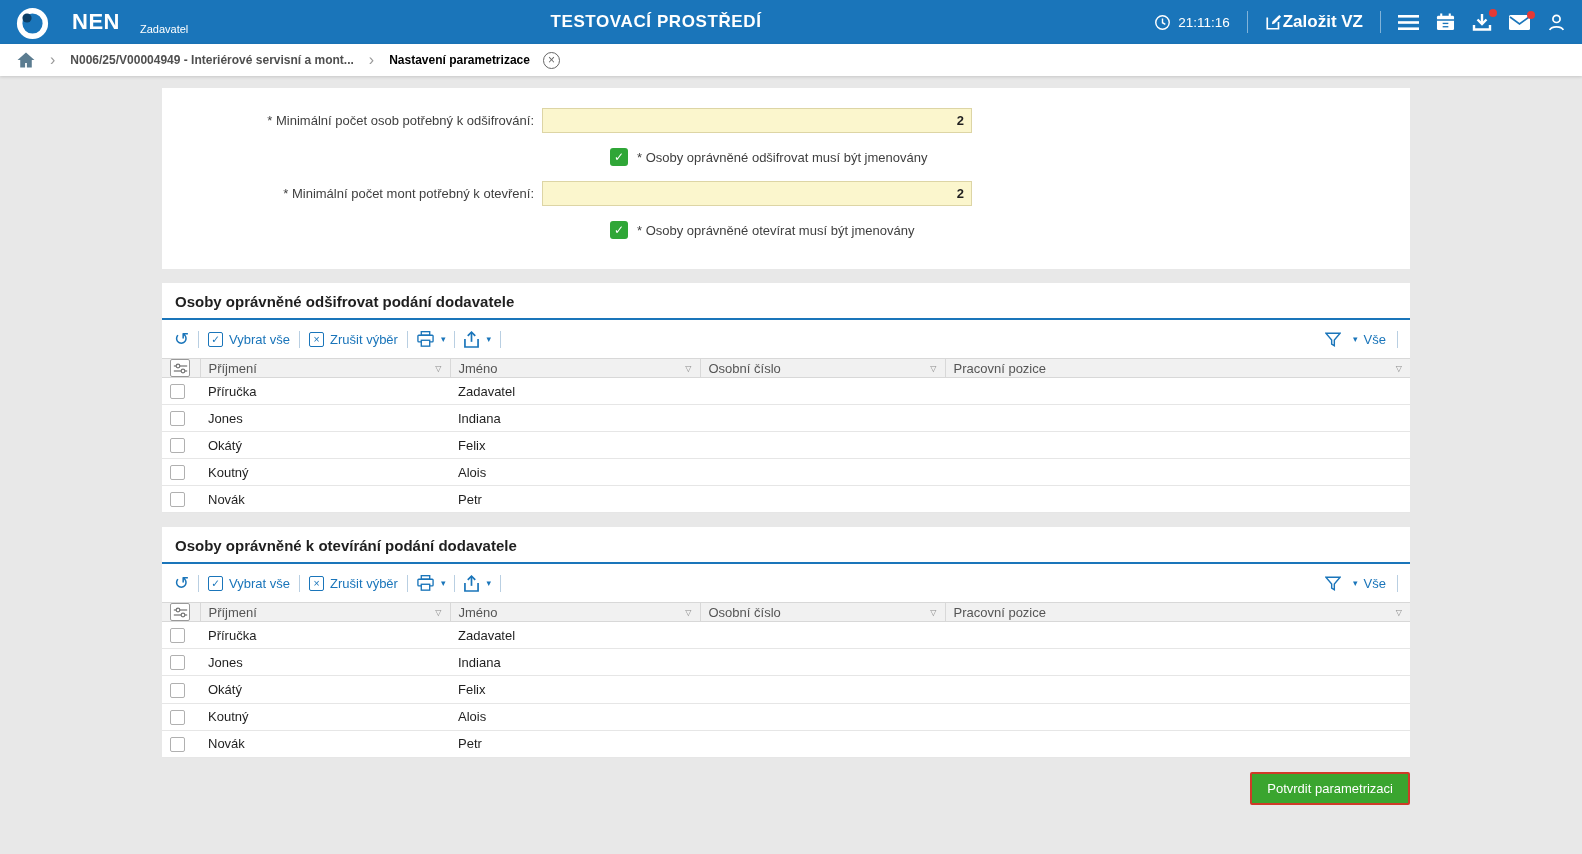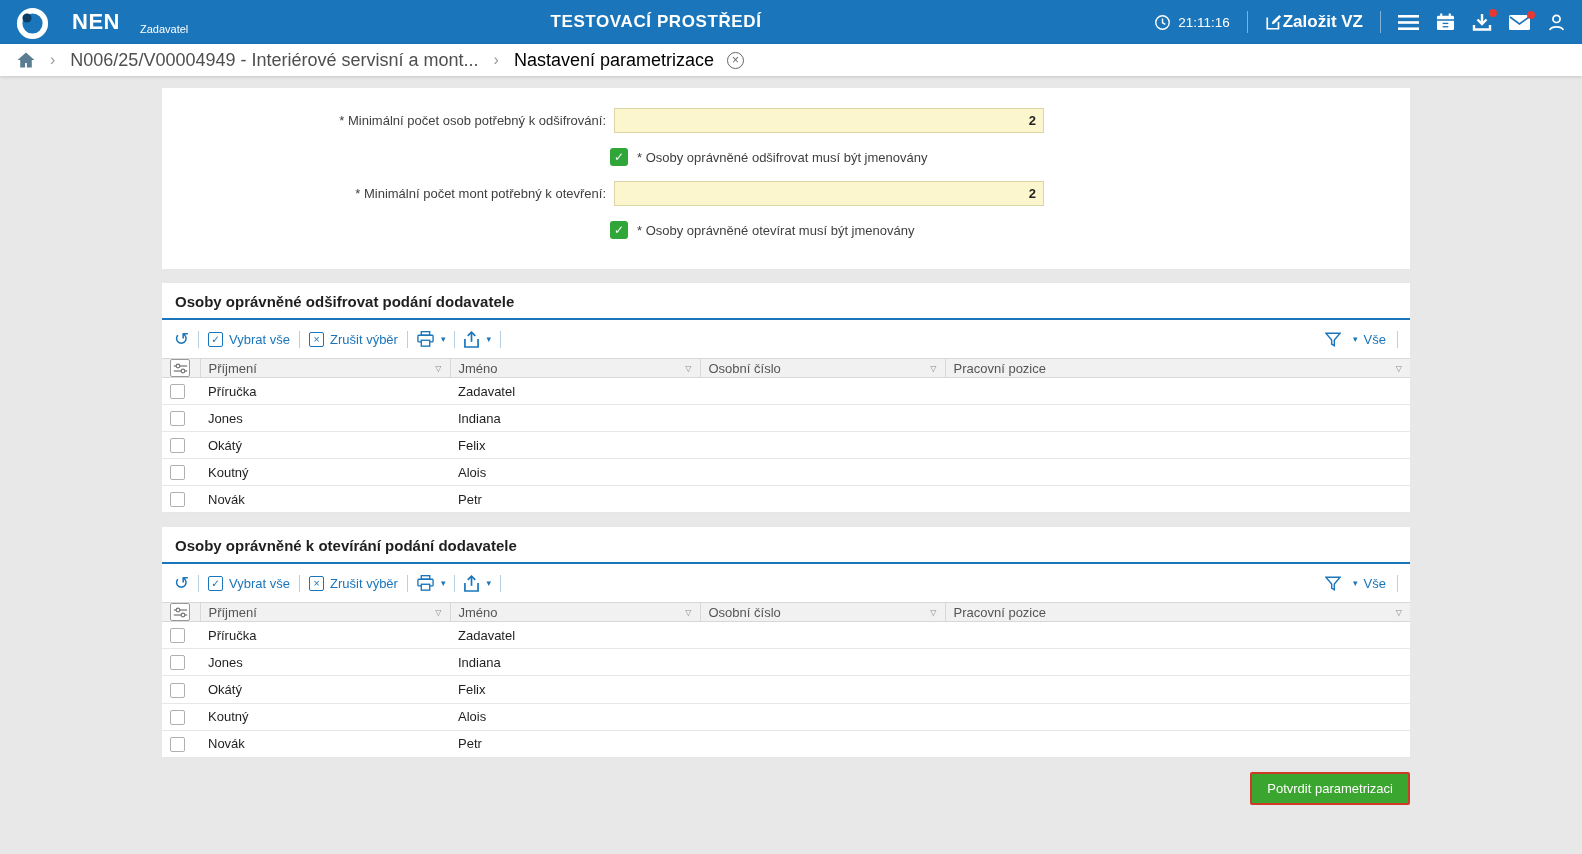--- a/index.html
+++ b/index.html
@@ -24,36 +24,36 @@
   .top-time { display:flex; align-items:center; gap:7px; font-size:13.5px; }
   .top-create { display:flex; align-items:center; font-size:17px; font-weight:bold; cursor:pointer; }
   .icon-btn { position:relative; display:flex; align-items:center; cursor:pointer; }
   .dot { position:absolute; top:-4px; right:-5px; width:8px; height:8px;
          border-radius:50%; background:#e53935; }
 
   
   .breadcrumb { height:32px; background:#fff; display:flex; align-items:center;
                 gap:15px; padding:0 17px; box-shadow:0 1px 3px rgba(0,0,0,.15); position:relative; z-index:2; }
   .bc-sep { color:#9a9a9a; font-size:16px; line-height:1; }
-  .bc-item { font-size:18px; font-weight:normal; color:#4f4f4f; cursor:pointer; white-space:nowrap; }
+  .bc-item { font-size:12px; font-weight:bold; color:#4f4f4f; cursor:pointer; white-space:nowrap; }
   .bc-item.active { color:#000000; cursor:default; }
   .bc-close { width:17px; height:17px; border:1.5px solid #666; border-radius:50%;
               color:#666; font-size:12px; display:flex; align-items:center; justify-content:center;
               cursor:pointer; margin-left:-2px; line-height:1; }
 
   
   .container { width:1248px; margin:12px 0 0 162px; }
   .card { background:#fff; margin-bottom:14px; }
   .card-title { font-size:15px; font-weight:bold; color:#1f1f1f;
                 padding:10px 13px 8px; border-bottom:2px solid #1a75ba; }
 
   
   .card-body { padding:11px 0 15px; }
   .form-row { display:flex; align-items:center; margin:9px 0; }
-  .form-label { width:452px; text-align:right; padding-right:8px; color:#3f3f3f; }
+  .form-label { width:380px; text-align:right; padding-right:8px; color:#3f3f3f; }
   .form-input { width:430px; height:25px; background:#fbf6cd; border:1px solid #ddd5a5;
                 text-align:right; padding:0 7px; font-weight:bold; font-size:13px;
                 font-family:inherit; color:#1f1f1f; }
   .check-row { display:flex; align-items:center; gap:9px; margin:15px 0 15px 448px; }
   .green-check { width:18px; height:18px; background:#2fa637; border-radius:3px;
                  color:#fff; font-size:12px; display:flex; align-items:center;
                  justify-content:center; cursor:pointer; }
   .check-label { color:#3f3f3f; }
 
   

